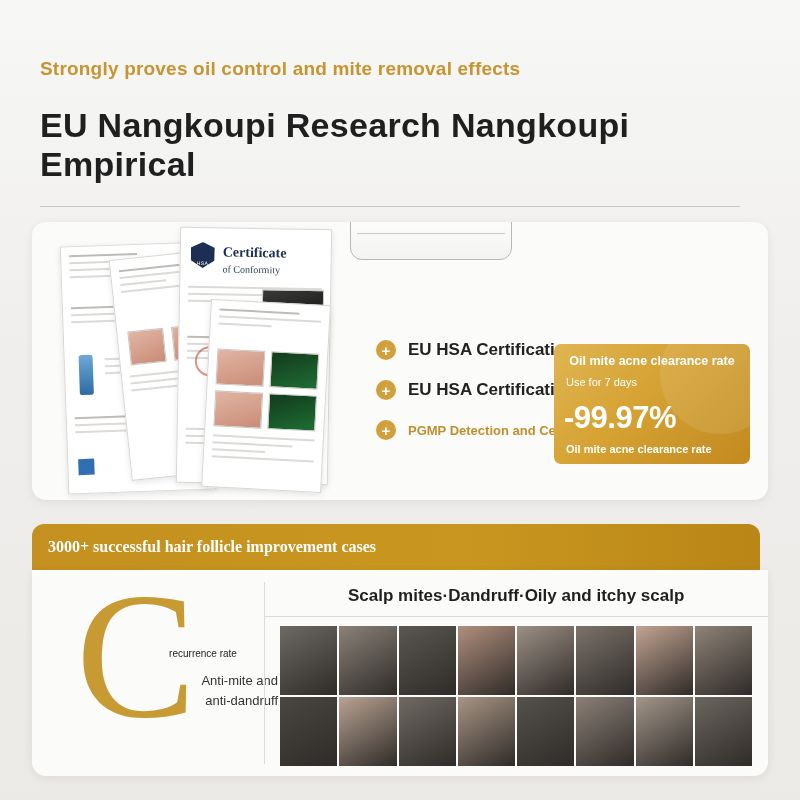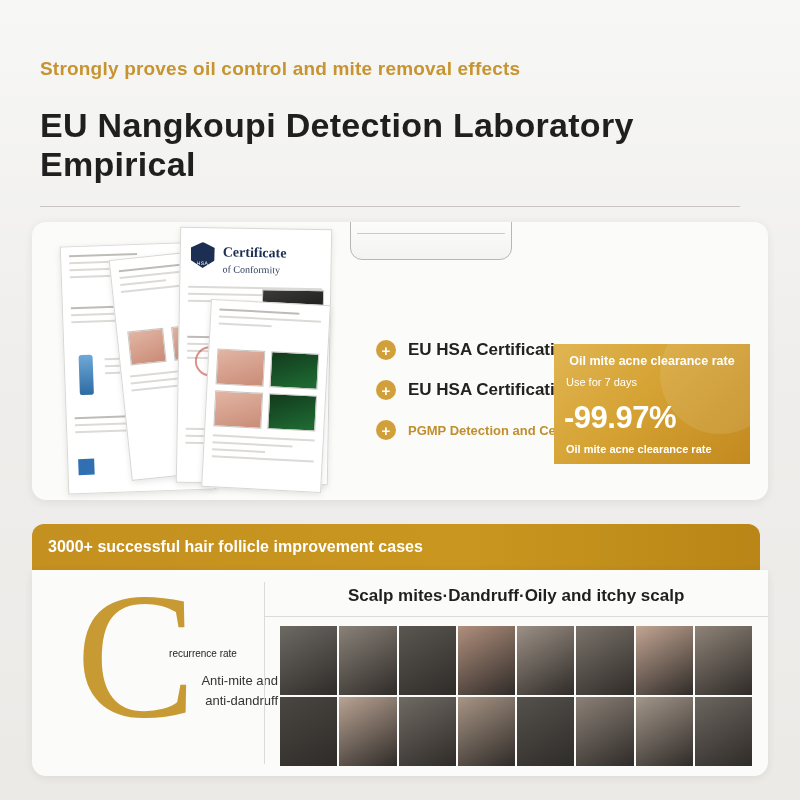--- a/index.html
+++ b/index.html
@@ -126,21 +126,21 @@
     display: flex; align-items: center; justify-content: center;
     margin-right: 12px; flex: 0 0 auto;
   }
   .b1 { font-size: 17px; color: #222; font-weight: bold; }
   .b2 { font-size: 17px; color: #222; font-weight: bold; }
   .b3 { font-size: 13px; color: #c08f2d; font-weight: bold; }
 
   .goldbox {
     position: absolute; right: 18px; top: 122px;
     width: 196px; height: 120px;
-    border-radius: 0;
+    border-radius: 7px;
     background: linear-gradient(135deg,#e0b552 0%, #d5a233 45%, #c2891f 100%);
     overflow: hidden;
   }
   .goldbox .gl1 {
     position: absolute; top: 10px; left: 0; right: 0; text-align: center;
     color: #fff; font-size: 12.5px; font-weight: bold;
   }
   .goldbox .gl2 {
     position: absolute; top: 32px; left: 12px;
     color: #fff; font-size: 11px;
@@ -158,21 +158,21 @@
     width: 120px; height: 120px; border-radius: 50%;
     background: rgba(255,255,255,.10);
   }
 
   
   .banner {
     position: absolute; left: 32px; top: 524px;
     width: 728px; height: 46px;
     background: linear-gradient(90deg,#c4901f 0%, #c9971f 60%, #b98617 100%);
     border-radius: 12px 12px 0 0;
-    display: flex; align-items: center;
+    display: flex; align-items: center; font-family: Liberation Serif, serif;
   }
   .banner span {
     color: #fff; font-size: 16px; font-weight: bold; margin-left: 16px;
   }
 
   
   .card2 {
     position: absolute; left: 32px; top: 570px;
     width: 736px; height: 206px;
     background: #fbfbfa;
@@ -210,21 +210,21 @@
   }
   .cell { background: #777; }
 </style>
 </head>
 <body>
 
 <div class="page">
 
   <div class="header">
     <div class="eyebrow">Strongly proves oil control and mite removal effects</div>
-    <div class="title">EU Nangkoupi Detection Laboratory Empirical</div>
+    <div class="title">EU Nangkoupi Research Nangkoupi Empirical</div>
     <div class="rule"></div>
   </div>
 
   <div class="card1">
 
     <div class="device"></div>
 
     <div class="docs">
 
       <div class="doc docA">

